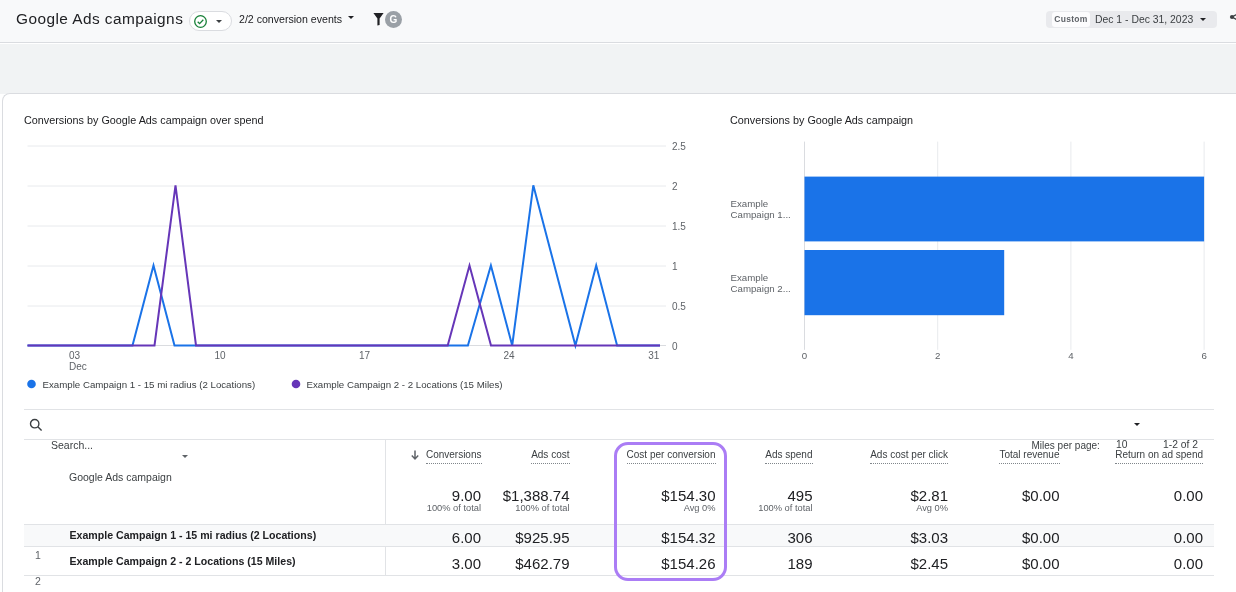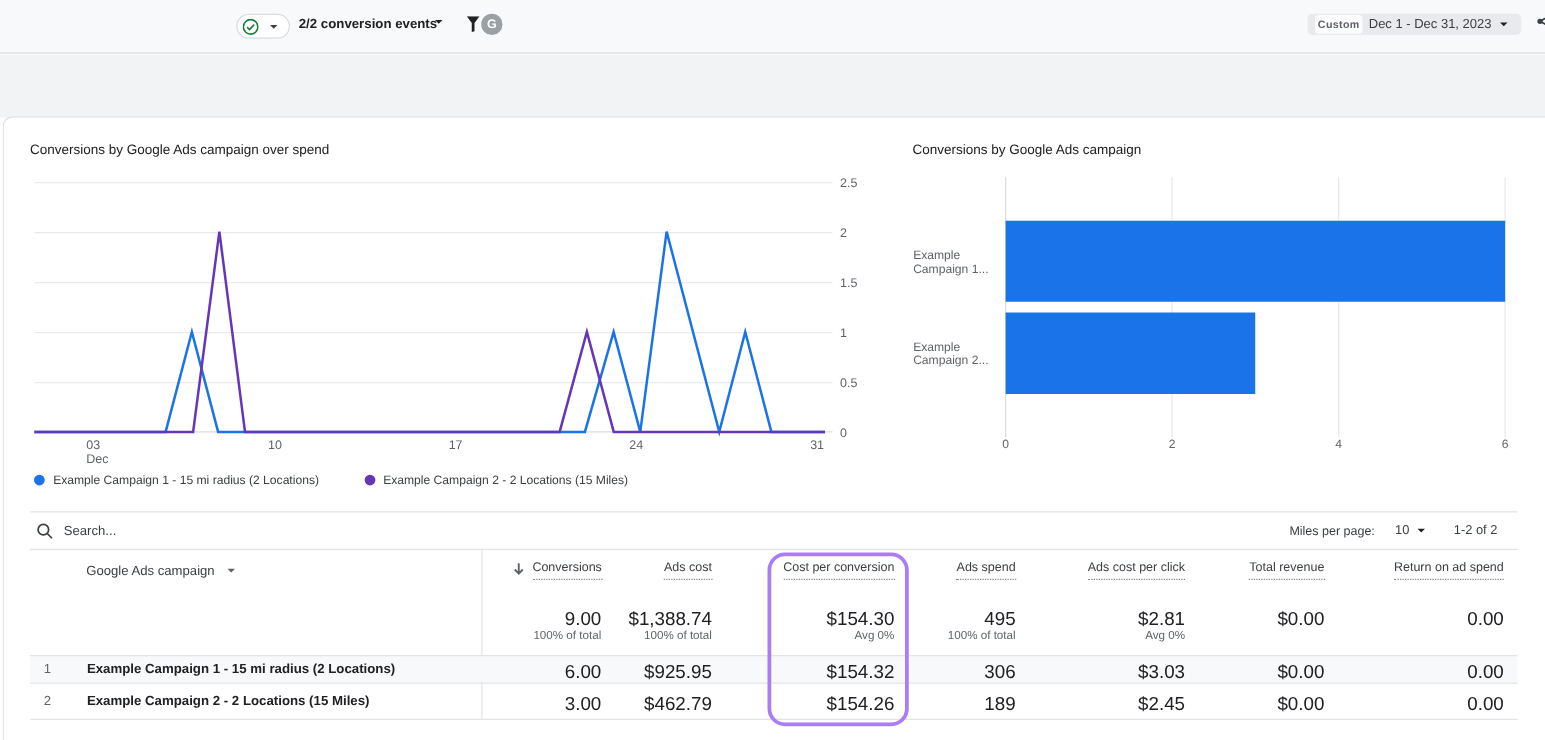--- a/index.html
+++ b/index.html
@@ -6,21 +6,21 @@
   html,body { width:1236px; height:592px; overflow:hidden; background:#fff;
     font-family:"Liberation Sans", sans-serif; }
   .abs { position:absolute; }
   #page { position:relative; width:1236px; height:592px; }
   
   #appbar { left:0; top:0; width:1236px; height:43px; background:#f8f9fa;
     border-bottom:1px solid #dadce0; }
   #title { left:16px; top:10px; font-size:15.4px; letter-spacing:0.45px; color:#202124; }
   #pill { left:189px; top:11px; width:43px; height:20px; background:#fff;
     border:1px solid #dadce0; border-radius:10px; }
-  #convev { left:239px; top:13px; font-size:10.6px; color:#202124; font-weight:700;}
+  #convev { left:239px; top:13px; font-size:10.6px; color:#202124; font-weight:400;}
   #gcirc { left:385px; top:11px; width:17px; height:17px; border-radius:50%;
     background:#9aa0a6; color:#fff; font-size:10px; font-weight:bold;
     text-align:center; line-height:17px; }
   #datepill { left:1046px; top:10.5px; width:171px; height:17px; background:#e9eaed;
     border-radius:4px; }
   #custombox { left:6px; top:1px; width:38px; height:15px; background:#fcfcfd;
     border-radius:3px; font-size:8.5px; font-weight:bold;
     color:#5f6368; line-height:15px; letter-spacing:0.3px; text-align:center;}
   #daterange { left:49px; top:3.5px; font-size:10.4px; font-weight:500; color:#3c4043; }
   .caret { display:inline-block; width:0; height:0; border-left:3.8px solid transparent;
@@ -28,35 +28,36 @@
   
   #band { left:0; top:44px; width:1236px; height:50px; background:#f1f3f4; }
   #card { left:2px; top:93px; width:1234px; height:499px; background:#fff;
     border-left:1px solid #dadce0; border-top:1px solid #dadce0;
     border-top-left-radius:8px; }
   .charttitle { font-size:10.8px; color:#202124; }
   
   .hline { height:1px; background:#e1e3e6; left:24px; width:1190px; }
   #vline { left:385px; top:439px; width:1px; height:136px; background:#e1e3e6; }
   #row1bg { left:24px; top:524px; width:1190px; height:21.5px; background:#f8f9fa; }
-  .t12 { font-size:10.3px; color:#3c4043; }
+  .t12 { font-size:10.3px; color:#3c4043;margin-top:20px; }
   .colhead { font-size:10px; color:#3c4043; font-weight:500; text-align:right; }
   .colhead span { border-bottom:1.2px dotted #80868b; padding-bottom:2.5px; }
   .num { font-size:15px; color:#202124; text-align:right; font-weight:500;}
   .sub { font-size:9.3px; color:#5f6368; text-align:right; }
   .bold { font-weight:700; color:#202124; font-size:10.6px; }
   #purplebox { left:614px; top:442px; width:113px; height:139px;
     border:3.5px solid #ab7df5; border-radius:14px; background:transparent; }
 </style>
 </head>
 <body>
 <div id="page">
   <div class="abs" id="band"></div>
   <div class="abs" id="card"></div>
   <div class="abs" id="appbar"></div>
+  <div class="abs" id="title">Google Ads campaigns</div>
   <div class="abs" id="pill">
     <svg class="abs" style="left:4px;top:3px" width="13" height="13" viewBox="0 0 13 13">
       <circle cx="6.5" cy="6.5" r="5.8" fill="none" stroke="#188038" stroke-width="1.3"></circle>
       <path d="M3.7 6.7 L5.6 8.6 L9.3 4.7" fill="none" stroke="#188038" stroke-width="1.3"></path>
     </svg>
     <span class="abs caret" style="left:26px;top:8px;border-top-color:#3c4043"></span>
   </div>
   <div class="abs" id="convev">2/2 conversion events</div>
   <span class="abs caret" style="left:348px;top:16px;border-top-color:#202124"></span>
   <svg class="abs" style="left:372.5px;top:13px" width="11" height="12.5" viewBox="0 0 11 12.5">

